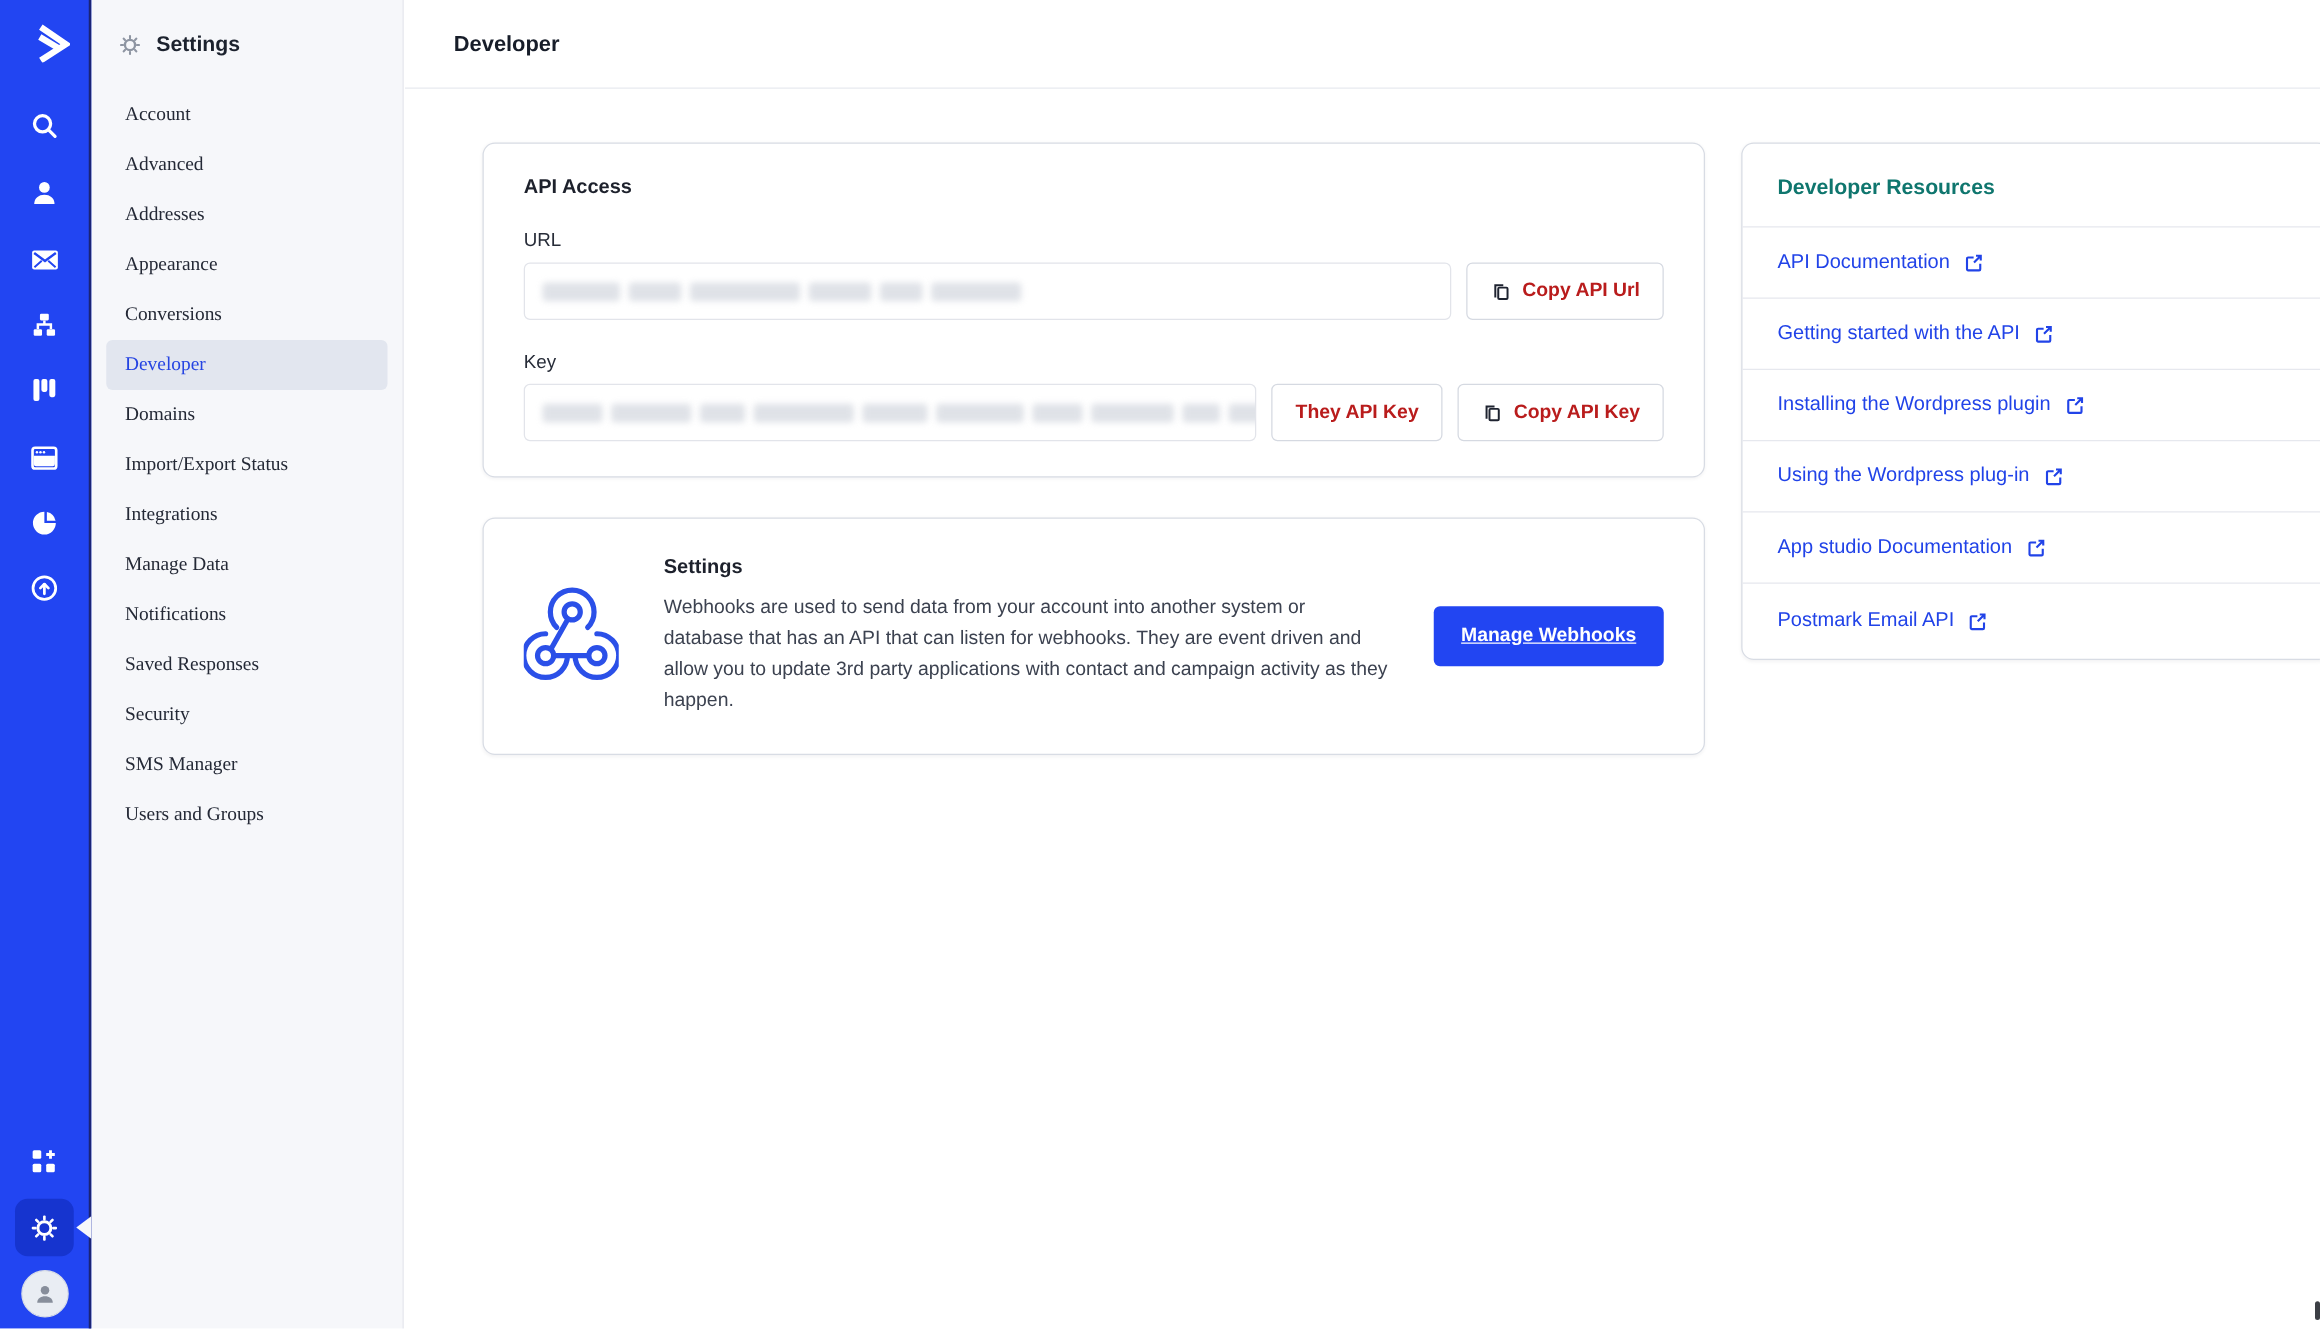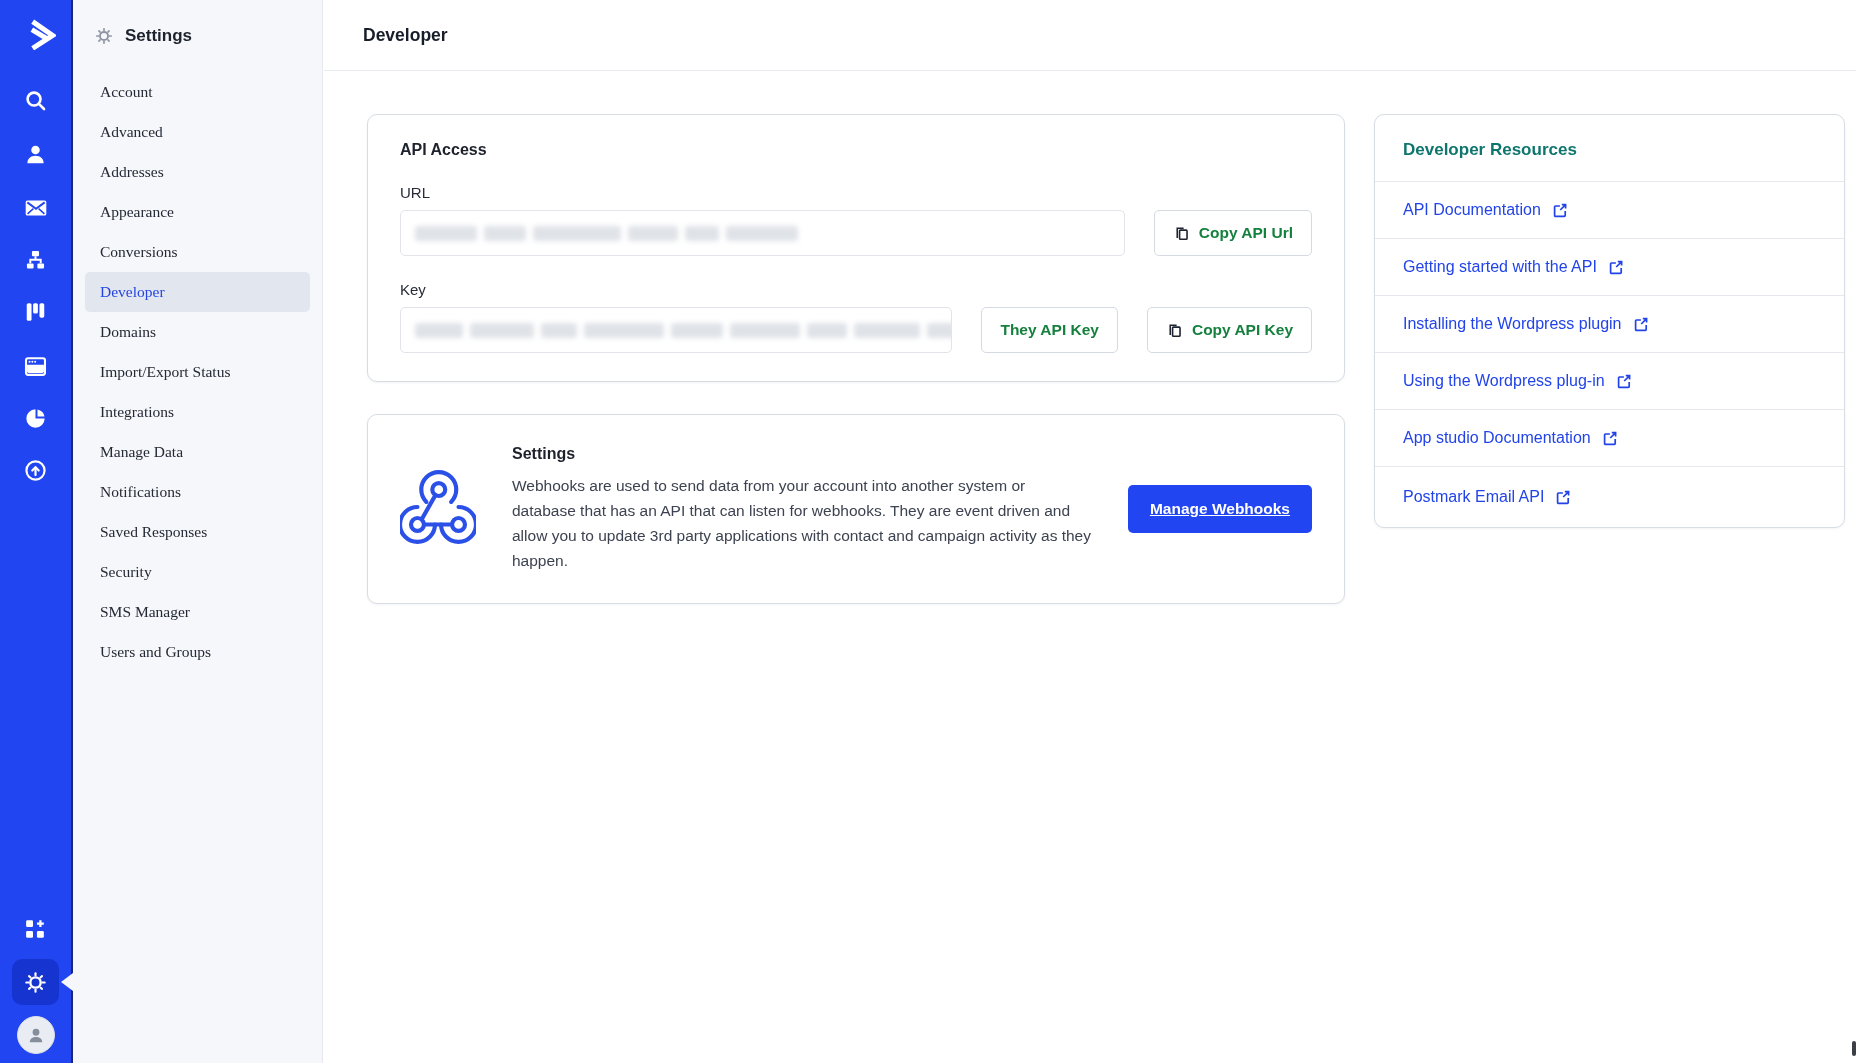--- a/index.html
+++ b/index.html
@@ -20,33 +20,33 @@
   .side-header { display:flex; align-items:center; gap:12px; padding:26px 0 0 22px; }
   .side-header-title { font-size:17px; font-weight:700; color:#1c222e; }
   .side-list { padding:26px 12px 0 12px;font-family:Liberation Serif, serif; }
   .side-item { height:40px; display:flex; align-items:center; padding:0 15px; border-radius:5px; font-size:15.5px; color:#242936; cursor:pointer; }
   .side-item.active { background:#e2e6ef; color:#2544e2; font-weight:500; }
 
   
   .main { position:absolute; left:324px; top:0; right:0; bottom:0; background:#fff; }
   .main-header { height:71px; border-bottom:1px solid #e8eaef; display:flex; align-items:center; padding-left:39px; }
   .page-title { font-size:17.5px; font-weight:700; color:#171d29; }
-  .content { display:flex; align-items:flex-start; gap:29px; padding:43px 12px 0 43px; }
+  .content { display:flex; align-items:flex-start; gap:29px; padding:43px 12px 0 62px; }
   .left-col { width:978px; flex:none; display:flex; flex-direction:column; gap:32px; }
 
   .card { background:#fff; border:1px solid #d8dce4; border-radius:10px; box-shadow:0 1px 3px rgba(20,24,40,.05); }
 
   
   .api-card { padding:26px 32px 28px 32px; }
   .card-title { font-size:16px; font-weight:600; color:#1d212c; }
   .field-label { margin-top:25px; font-size:15px; font-weight:500; color:#272c38; }
   .field-row { display:flex; gap:12px; margin-top:9px; }
   .text-input { flex:1; height:46px; border:1px solid #e2e4ea; border-radius:5px; background:#fff; display:flex; align-items:center; gap:7px; padding:0 14px; overflow:hidden; }
   .blob { height:15px; border-radius:3px; background:#c6cbd5; opacity:.55; filter:blur(2.5px); flex:none; }
-  .btn { height:46px; display:inline-flex; align-items:center; justify-content:center; gap:9px; padding:0 18px; border:1px solid #d5d9e1; border-radius:5px; background:#fff; font-size:15.5px; font-weight:600; color:#15803d; cursor:pointer; white-space:nowrap; font-family:inherit;margin-left:17px; }
+  .btn { height:46px; display:inline-flex; align-items:center; justify-content:center; gap:9px; padding:0 18px; border:1px solid #d5d9e1; border-radius:5px; background:#fff; font-size:15.5px; font-weight:600; color:#b91c1c; cursor:pointer; white-space:nowrap; font-family:inherit; }
   .btn svg { flex:none; }
 
   
   .webhooks-card { padding:30px 32px; display:flex; align-items:center; gap:36px; }
   .webhook-glyph { flex:none; }
   .webhook-text { width:585px; }
   .webhook-desc { margin-top:10px; font-size:15.5px; line-height:25px; color:#3c4250; }
   .btn-primary { margin-left:auto; height:48px; display:inline-flex; align-items:center; justify-content:center; padding:0 22px; background:#2245f2; border:none; border-radius:5px; color:#fff; font-size:15.5px; font-weight:700; cursor:pointer; white-space:nowrap; font-family:inherit;text-decoration:underline; }
 
   

